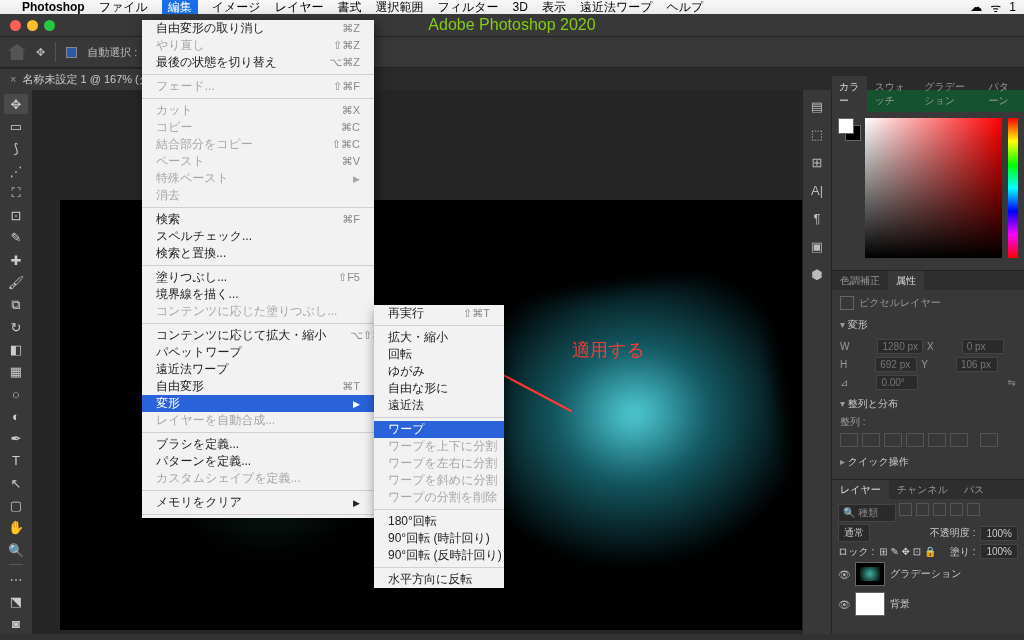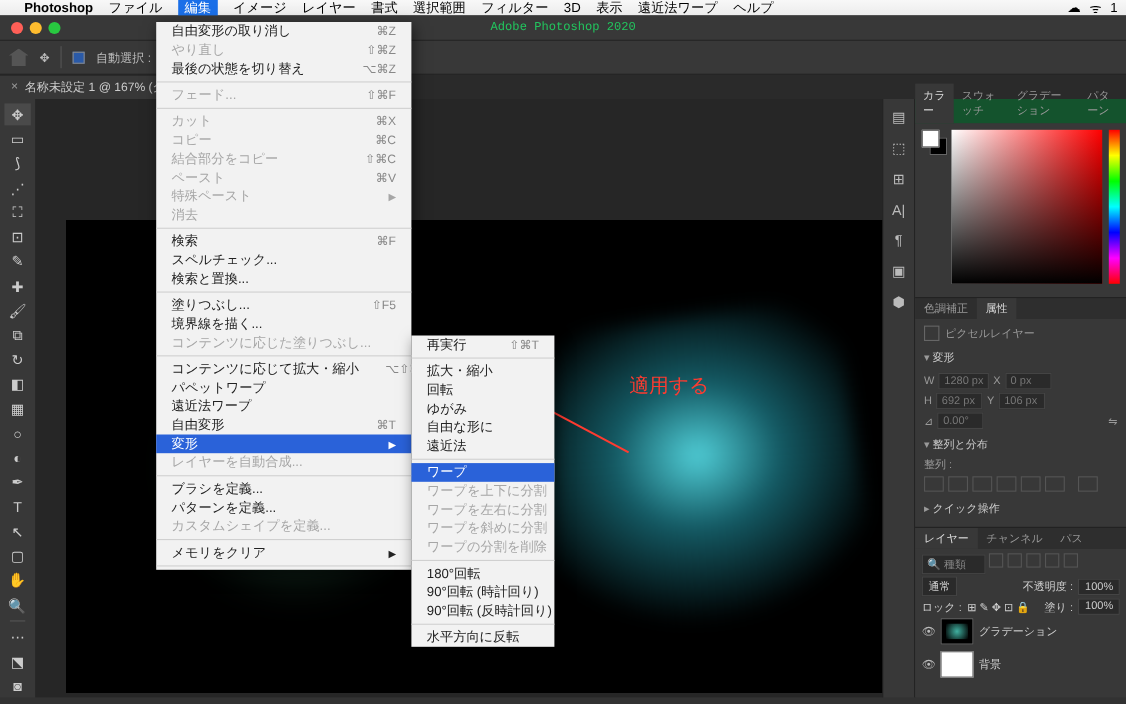--- a/index.html
+++ b/index.html
@@ -9,21 +9,21 @@
 .mac-menubar .apple { font-size: 14px; }
 .mac-menubar .item { cursor: default; }
 .mac-menubar .item.active { background: #1a6fe8; color: #fff; padding: 2px 6px; border-radius: 2px; }
 .mac-menubar .app-name { font-weight: 600; }
 .mac-menubar .right { margin-left: auto; display: flex; gap: 8px; align-items: center; }
 
 .titlebar { height: 22px; background: #383838; display: flex; align-items: center; position: relative; }
 .traffic { display: flex; gap: 6px; padding-left: 10px; }
 .traffic span { width: 11px; height: 11px; border-radius: 50%; display: block; }
 .tl-close{background:#ff5f57}.tl-min{background:#febc2e}.tl-max{background:#28c840}
-.titlebar .title { position: absolute; left: 50%; transform: translateX(-50%); color: #22c55e; font-size: 11px; font-family: Liberation Mono, monospace;}
+.titlebar .title { position: absolute; left: 50%; transform: translateX(-50%); color: #84cc16; font-size: 16px;}
 
 .options-bar { height: 32px; background: #383838; border-top:1px solid #222; border-bottom:1px solid #222; display:flex; align-items:center; padding:0 8px; gap:10px; color:#bbb; font-size:11px;}
 .options-bar .home{width:18px;height:16px;background:#555;clip-path:polygon(50% 0,100% 40%,85% 40%,85% 100%,15% 100%,15% 40%,0 40%);}
 .options-bar .chk{width:11px;height:11px;border:1px solid #888;background:#2a5aa8;display:inline-block;}
 .options-bar .sep{width:1px;height:20px;background:#555;}
 
 .doc-tab-bar{height:22px;background:#2a2a2a;display:flex;align-items:center;}
 .doc-tab{background:#383838;padding:3px 10px;font-size:11px;color:#ccc;display:flex;align-items:center;gap:6px;}
 .doc-tab .x{color:#999;}
 
@@ -53,21 +53,21 @@
 .swatch-stack .fg{width:16px;height:16px;background:#fff;border:1px solid #666;position:absolute;top:0;left:0;z-index:1;}
 .swatch-stack .bg{width:16px;height:16px;background:#000;border:1px solid #666;position:absolute;top:7px;left:7px;}
 .gradient-sq{width:140px;height:140px;background:linear-gradient(to top,#000,transparent),linear-gradient(to right,#fff,#f00);}
 .hue{width:10px;height:140px;background:linear-gradient(#f00,#ff0,#0f0,#0ff,#00f,#f0f,#f00);}
 
 .subpanel-tabs{display:flex;background:#2e2e2e;height:20px;border-top:1px solid #222;}
 .subpanel-tabs .stab{padding:3px 8px;color:#999;}
 .subpanel-tabs .stab.active{background:#383838;color:#ddd;}
 .prop-body{padding:6px 8px;color:#999;font-size:10px;}
 .prop-row{display:flex;align-items:center;gap:4px;margin:3px 0;}
-.prop-row .box{background:#2a2a2a;border:1px solid #444;padding:1px 4px;min-width:42px;color:#777;}
+.prop-row .box{background:#2a2a2a;border:1px solid #444;padding:1px 4px;min-width:42px;color:#777;margin-left:24px;}
 .sect{padding:4px 0;color:#ccc;}
 .sect::before{content:"▸ ";color:#999;}
 .sect.open::before{content:"▾ ";}
 .iconrow{display:flex;gap:4px;padding:4px 0;}
 .iconrow span{width:18px;height:14px;border:1px solid #555;}
 
 .layers-hdr{display:flex;background:#2e2e2e;height:20px;border-top:1px solid #222;}
 .layers-hdr .ltab{padding:3px 8px;color:#999;}
 .layers-hdr .ltab.active{background:#383838;color:#ddd;}
 .layers-body{flex:1;padding:4px 6px;}

